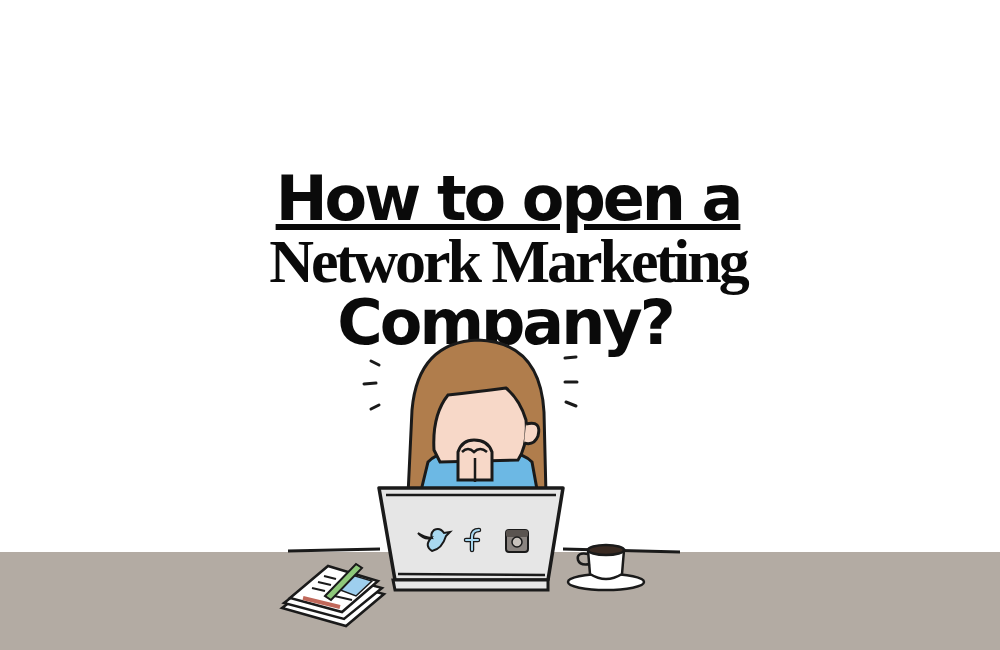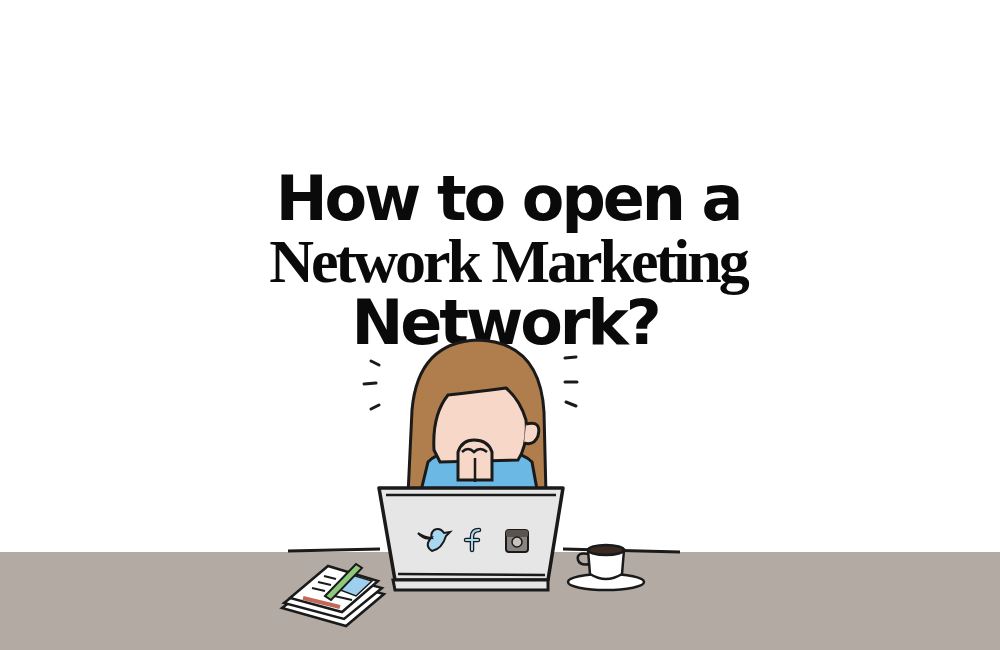--- a/index.html
+++ b/index.html
@@ -9,34 +9,34 @@
       font-family: "DejaVu Sans", sans-serif;
     }
     .canvas { position: absolute; left: 0; top: 0; width: 1000px; height: 650px; }
     .title {
       position: absolute; left: 0; top: 126px; width: 1000px;
       text-align: center; color: #0a0a0a;
       font-family: "DejaVu Sans", sans-serif; font-weight: bold;
       font-size: 62px; line-height: 62px; letter-spacing: -3px;
     }
     .title .line { display: block; white-space: nowrap; }
-    .title .l1 { margin-left: 16px; }
+    .title .l1 { margin-left: 16px; text-decoration: underline; }
     .title .l2 { margin-left: 16px; font-family: Liberation Serif, serif; }
     .title .l3 { margin-left: 10px; }
     svg { position: absolute; left: 0; top: 0; }
   </style>
 </head>
 <body>
 
 <div class="canvas">
 
   <h1 class="title">
     <span class="line l1">How to open a</span>
     <span class="line l2">Network Marketing</span>
-    <span class="line l3">Network?</span>
+    <span class="line l3">Company?</span>
   </h1>
 
   <svg width="1000" height="650" viewBox="0 0 1000 650">
 
     <g>
       <rect x="0" y="552" width="1000" height="98" fill="#b3aba3"></rect>
       <path d="M288 551 L380 549" stroke="#1a1a1a" stroke-width="3" fill="none"></path>
       <path d="M563 549 L680 552" stroke="#1a1a1a" stroke-width="3" fill="none"></path>
     </g>
 

